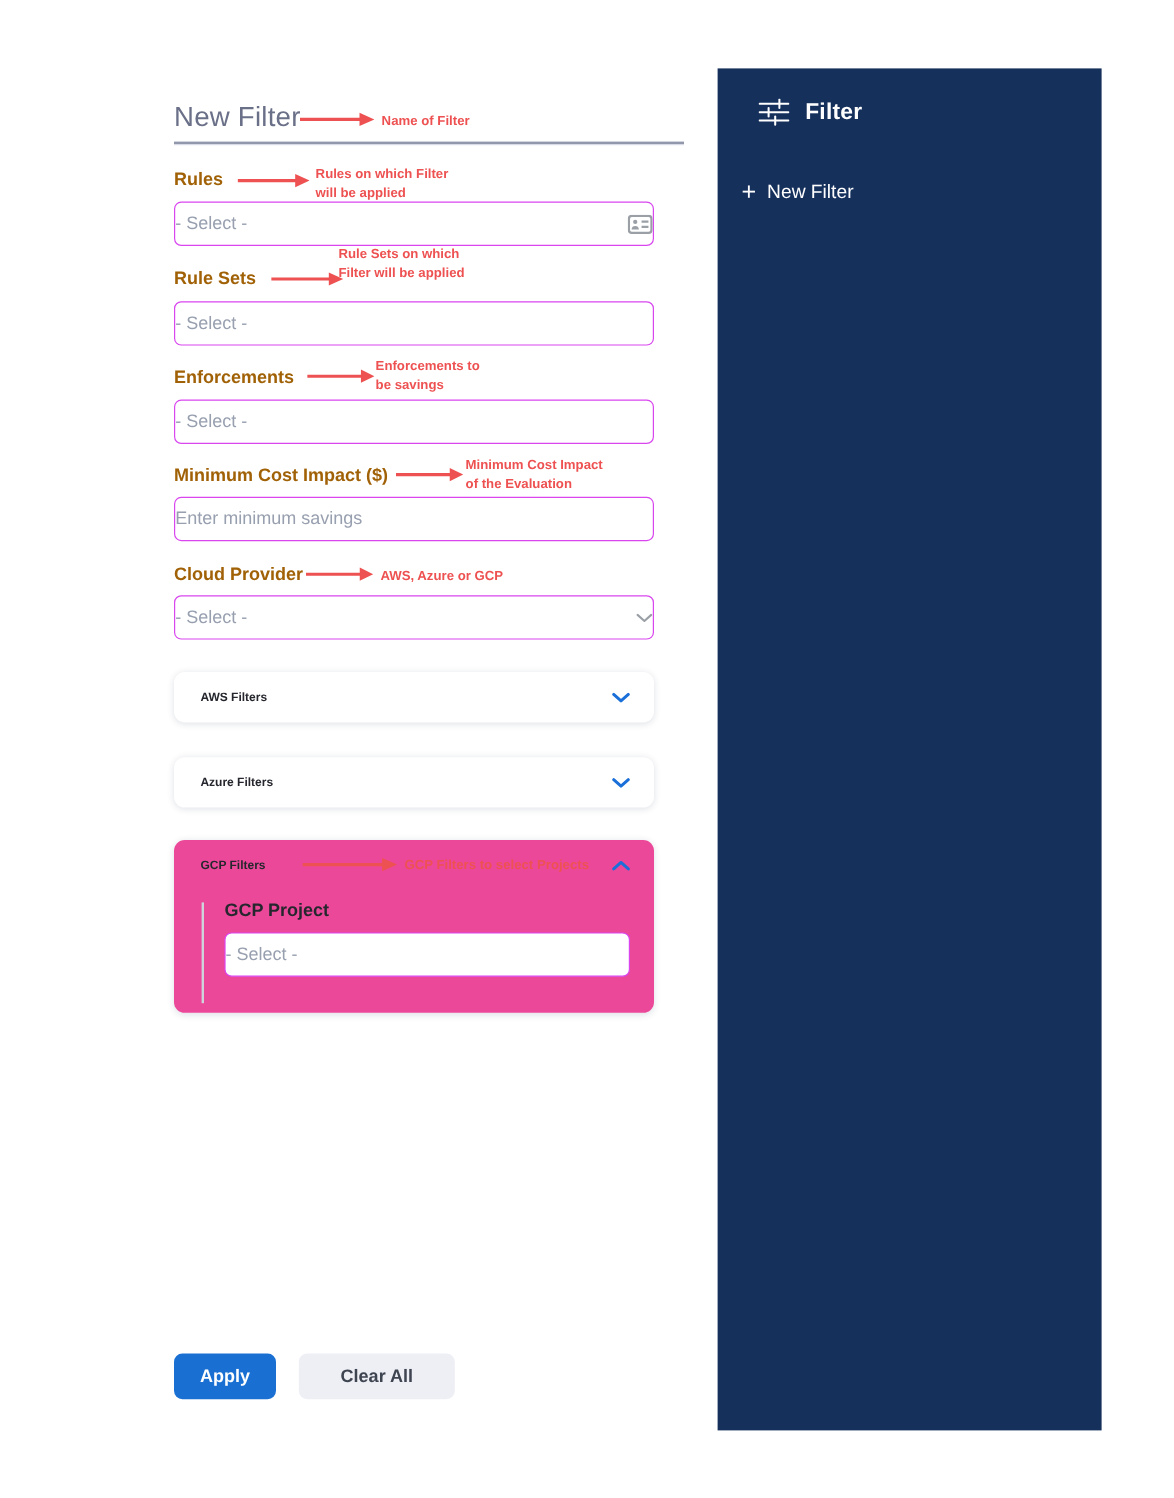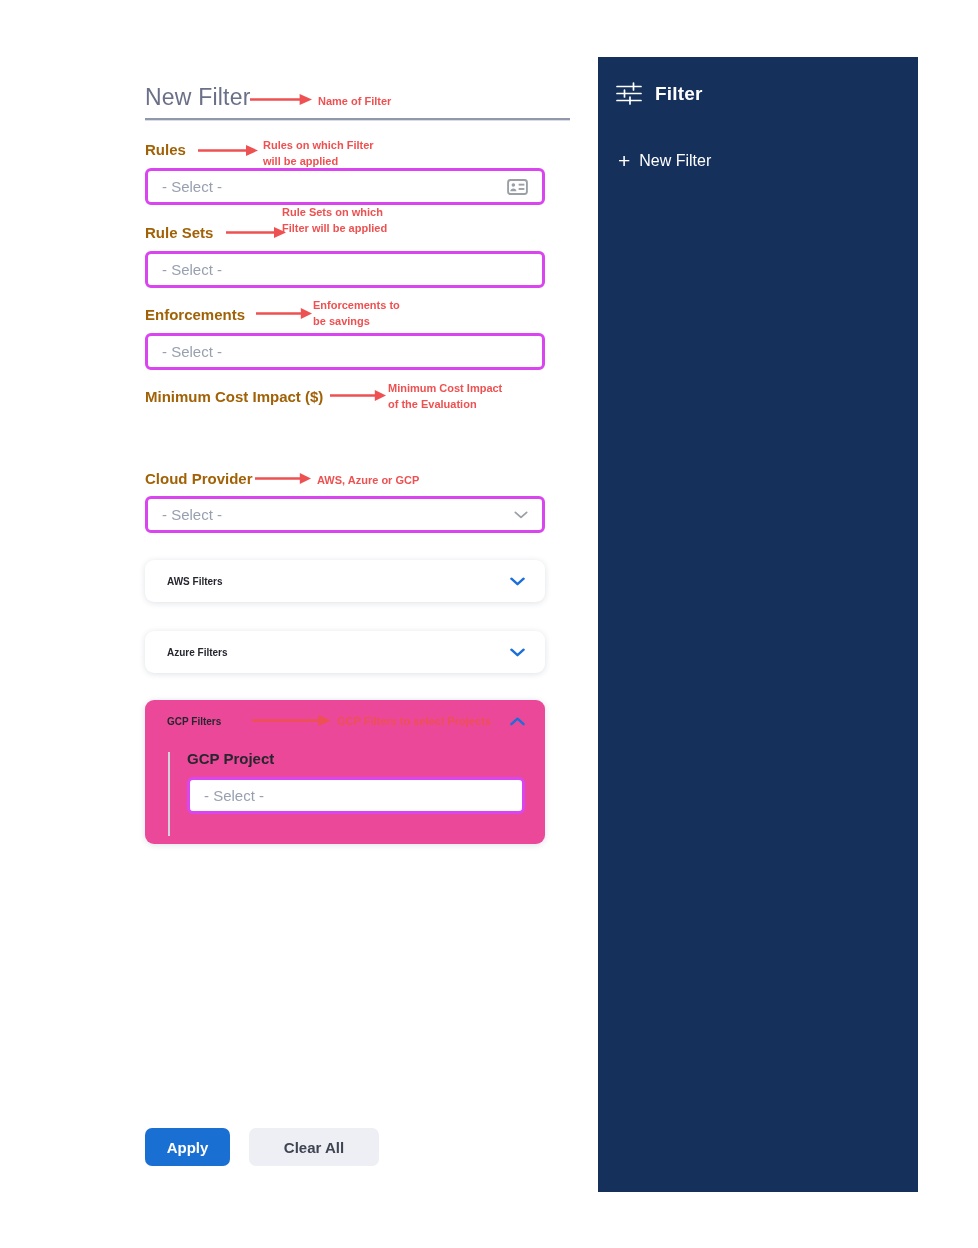--- a/index.html
+++ b/index.html
@@ -7,22 +7,22 @@
   body { font-family:"Liberation Sans", sans-serif; }
   .canvas { position:relative; width:978px; height:1248px; background:#ffffff; overflow:hidden; }
 
   
   .heading { position:absolute; left:145px; top:84px; font-size:23px; font-weight:400; color:#6b7089; letter-spacing:.2px; }
   .heading-rule { position:absolute; left:145px; top:118px; width:425px; height:2px; background:#9298ac; box-shadow:0 1px 0 #d9dce6; }
 
   .f-label { position:absolute; left:145px; font-size:15px; font-weight:700; color:#a16207; }
   .select, .text-input {
     position:absolute; left:145px; width:400px; height:37px;
-    background:#fff; border:3px solid #d946ef; border-radius:6px;
-    display:flex; align-items:center; padding:0 14px;
+    background:#fff; border:1px solid #d946ef; border-radius:6px;
+    display:flex; align-items:center; padding:0 0;
     font-size:15px; color:#98a0b0; cursor:pointer;
   }
   .text-input { cursor:text; outline:none; font-family:"Liberation Sans", sans-serif; }
   .text-input::placeholder { color:#98a0b0; opacity:1; }
   .select .ph { flex:1; color:#98a0b0; }
   .select .right-icon { display:flex; align-items:center; }
 
   .card {
     position:absolute; left:145px; width:400px; height:42px;
     background:#ffffff; border-radius:9px;
@@ -46,21 +46,21 @@
 
   
   .arrow { position:absolute; height:13px; }
   .anno-text { position:absolute; font-size:11px; font-weight:700; color:#ee5151; line-height:16px; text-align:left; white-space:nowrap; }
 
   
   .chev { display:flex; align-items:center; }
 
   
   .sidebar { position:absolute; left:598px; top:57px; width:320px; height:1135px; background:#16305c; color:#ffffff; }
-  .sb-header { position:absolute; left:18px; top:25px; display:flex; align-items:center; gap:13px; }
+  .sb-header { position:absolute; left:34px; top:25px; display:flex; align-items:center; gap:13px; }
   .sb-title { font-size:19px; font-weight:700; letter-spacing:.2px; }
   .sb-item { position:absolute; left:20px; top:95px; display:flex; align-items:center; gap:9px;
              font-size:16px; font-weight:400; cursor:pointer; }
   .sb-item .plus { font-size:21px; font-weight:400; line-height:18px; }
 </style>
 </head>
 <body>
 
 <div class="canvas">
 
@@ -85,20 +85,21 @@
   <div class="select" style="top:251px">
     <span class="ph">- Select -</span>
   </div>
 
   <label class="f-label" style="top:306px">Enforcements</label>
   <div class="select" style="top:333px">
     <span class="ph">- Select -</span>
   </div>
 
   <label class="f-label" style="top:388px">Minimum Cost Impact ($)</label>
+  <input class="text-input" style="top: 414px;" placeholder="Enter minimum savings">
 
   <label class="f-label" style="top:470px">Cloud Provider</label>
   <div class="select" style="top:496px">
     <span class="ph">- Select -</span>
     <span class="right-icon">
       <svg width="14" height="8" viewBox="0 0 16 9" fill="none">
         <path d="M1.5 1.5 L8 7.3 L14.5 1.5" stroke="#9aa0a6" stroke-width="2" stroke-linecap="round" stroke-linejoin="round"></path>
       </svg>
     </span>
   </div>

